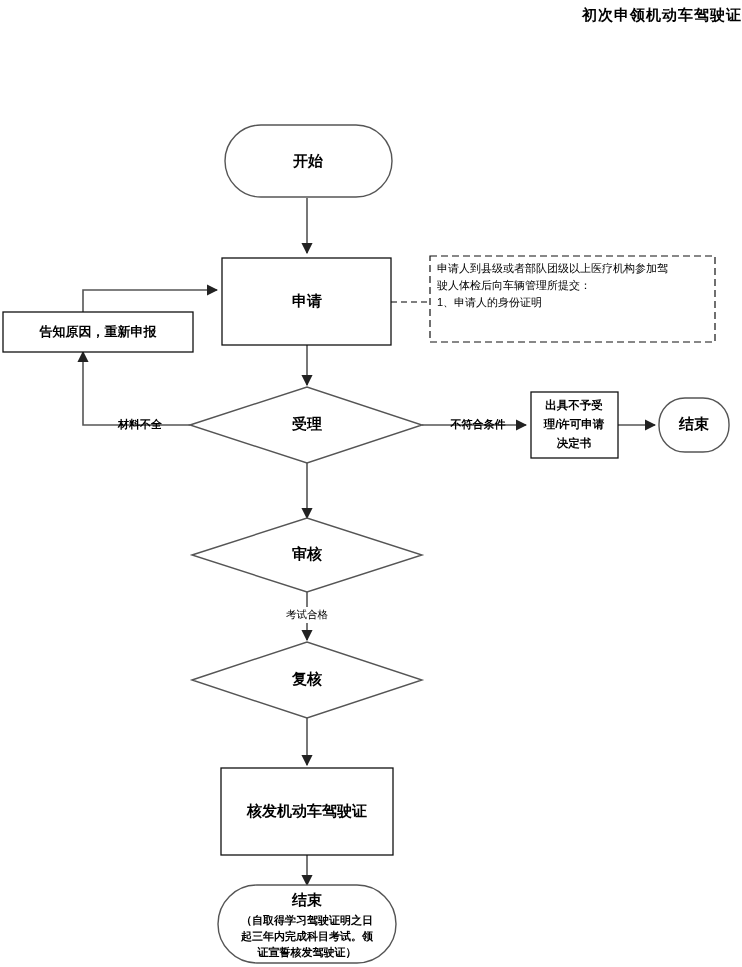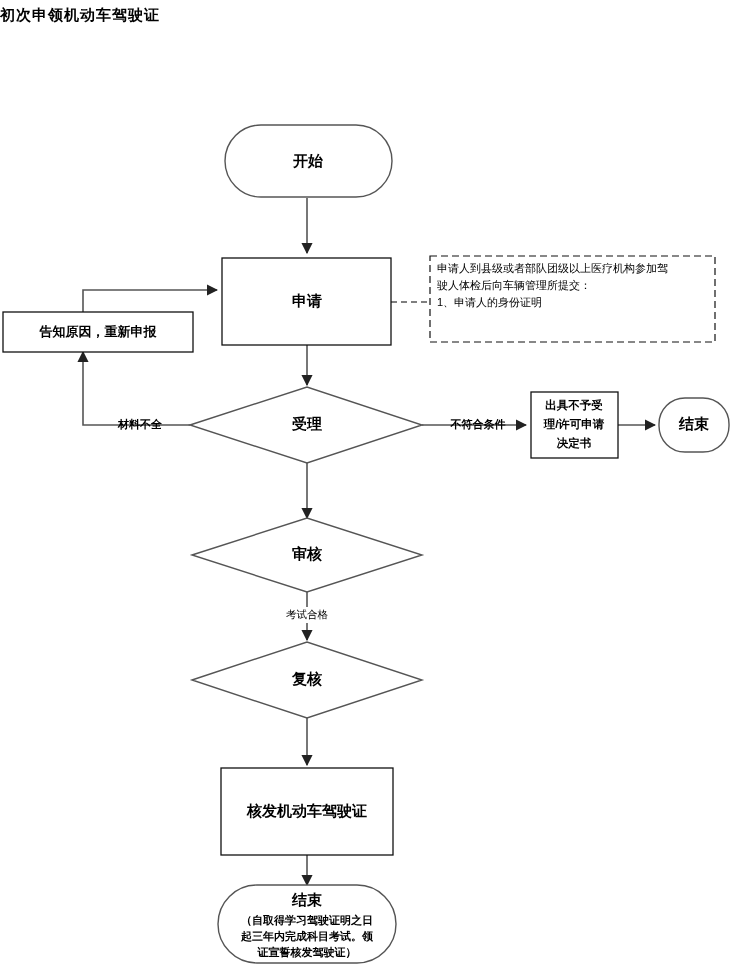--- a/index.html
+++ b/index.html
@@ -18,21 +18,21 @@
     position: relative;
     width: 742px;
     height: 967px;
     background: #ffffff;
   }
   #chart-title {
     position: absolute;
     left: 0;
     top: 6px;
     width: 742px;
-    text-align: left;
+    text-align: right;
     font-size: 15px;
     font-weight: bold;
     letter-spacing: 1px;
     color: #000000;
   }
   svg#flow {
     position: absolute;
     left: 0;
     top: 0;
     width: 742px;

